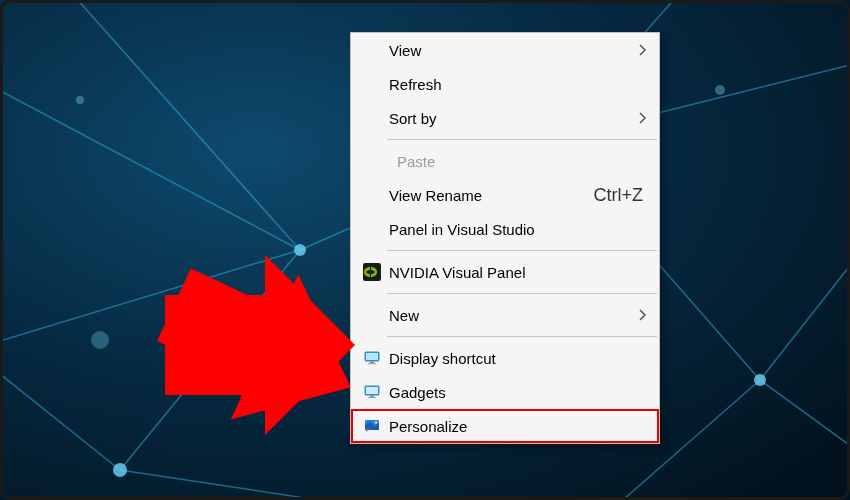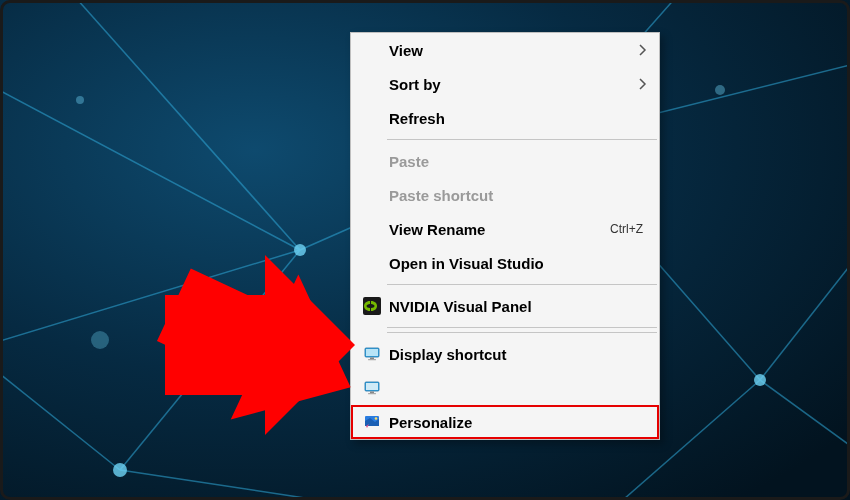--- a/index.html
+++ b/index.html
@@ -43,36 +43,36 @@
     .menu-item {
       display: flex;
       align-items: center;
       height: 34px;
       padding: 0 12px 0 8px;
       cursor: default;
       position: relative;
     }
     .menu-item.disabled {
       color: #9a9a9a;
+      margin-left: 8px;
     }
     .icon-slot {
       width: 26px;
       display: flex;
       align-items: center;
       justify-content: center;
       flex-shrink: 0;
     }
     .label {
       flex: 1;
       padding-left: 4px;
-      font-weight: bold;
     }
     .shortcut {
       color: #333;
-      font-size: 12px;
+      font-size: 18px;
       padding-right: 4px;
     }
     .chevron {
       width: 14px;
       text-align: right;
       color: #555;
     }
     .chevron svg {
       width: 8px;
       height: 12px;
@@ -141,66 +141,71 @@
     <span class="icon-slot"></span>
     <span class="label">View</span>
     <span class="chevron">
       <svg viewBox="0 0 8 12">
           <path d="M1 1 L6 6 L1 11" fill="none" stroke="#555" stroke-width="1.5"></path>
         </svg>
     </span>
   </div>
   <div class="menu-item">
     <span class="icon-slot"></span>
+    <span class="label">Refresh</span>
+  </div>
+  <div class="menu-item">
+    <span class="icon-slot"></span>
     <span class="label">Sort by</span>
     <span class="chevron">
       <svg viewBox="0 0 8 12">
           <path d="M1 1 L6 6 L1 11" fill="none" stroke="#555" stroke-width="1.5"></path>
         </svg>
     </span>
   </div>
-  <div class="menu-item">
-    <span class="icon-slot"></span>
-    <span class="label">Refresh</span>
-  </div>
 
   <div class="separator"></div>
 
   <div class="menu-item disabled">
     <span class="icon-slot"></span>
     <span class="label">Paste</span>
-  </div>
-  <div class="menu-item disabled">
-    <span class="icon-slot"></span>
-    <span class="label">Paste shortcut</span>
   </div>
   <div class="menu-item">
     <span class="icon-slot"></span>
     <span class="label">View Rename</span>
     <span class="shortcut">Ctrl+Z</span>
   </div>
   <div class="menu-item">
     <span class="icon-slot"></span>
-    <span class="label">Open in Visual Studio</span>
+    <span class="label">Panel in Visual Studio</span>
   </div>
 
   <div class="separator"></div>
 
   <div class="menu-item">
     <span class="icon-slot">
       <svg viewBox="0 0 18 18">
           <rect width="18" height="18" rx="2" fill="#1a1a1a"></rect>
           <path d="M7 4v3c-2 0-3.5 1-3.5 2s1.5 2 3.5 2v3c-4 0-6-2.5-6-5s2-5 6-5zm1 0c4 0 6 2.5 6 5s-2 5-6 5v-3c2 0 3.5-1 3.5-2S10 7 8 7V4z" fill="#76b900"></path>
         </svg>
     </span>
     <span class="label">NVIDIA Visual Panel</span>
   </div>
 
   <div class="separator"></div>
 
+  <div class="menu-item">
+    <span class="icon-slot"></span>
+    <span class="label">New</span>
+    <span class="chevron">
+      <svg viewBox="0 0 8 12">
+          <path d="M1 1 L6 6 L1 11" fill="none" stroke="#555" stroke-width="1.5"></path>
+        </svg>
+    </span>
+  </div>
 
   <div class="separator"></div>
 
   <div class="menu-item">
     <span class="icon-slot">
       <svg viewBox="0 0 18 18">
           <rect x="2" y="3" width="14" height="9" rx="1" fill="#3da9e0" stroke="#1a6fa8" stroke-width="0.8"></rect>
           <rect x="3" y="4" width="12" height="7" fill="#b8e4f7"></rect>
           <rect x="7" y="12.5" width="4" height="1.5" fill="#888"></rect>
           <rect x="5" y="14" width="8" height="1.2" rx="0.5" fill="#aaa"></rect>
@@ -210,20 +215,21 @@
   </div>
   <div class="menu-item">
     <span class="icon-slot">
       <svg viewBox="0 0 18 18">
           <rect x="2" y="3" width="14" height="9" rx="1" fill="#3da9e0" stroke="#1a6fa8" stroke-width="0.8"></rect>
           <rect x="3" y="4" width="12" height="7" fill="#cfeaf7"></rect>
           <rect x="7" y="12.5" width="4" height="1.5" fill="#888"></rect>
           <rect x="5" y="14" width="8" height="1.2" rx="0.5" fill="#aaa"></rect>
         </svg>
     </span>
+    <span class="label">Gadgets</span>
   </div>
   <div class="menu-item" style="position:relative;">
     <span class="icon-slot">
       <svg viewBox="0 0 18 18">
           <rect x="2" y="3" width="14" height="10" rx="1" fill="#2b7de0"></rect>
           <path d="M2 8 L7 5 L12 9 L16 6 V13 H2 Z" fill="#1a5fb4"></path>
           <circle cx="13" cy="5.5" r="1.3" fill="#ffe066"></circle>
           <path d="M3 13 L6 11 L4 15 Z" fill="#d94f8c"></path>
         </svg>
     </span>

